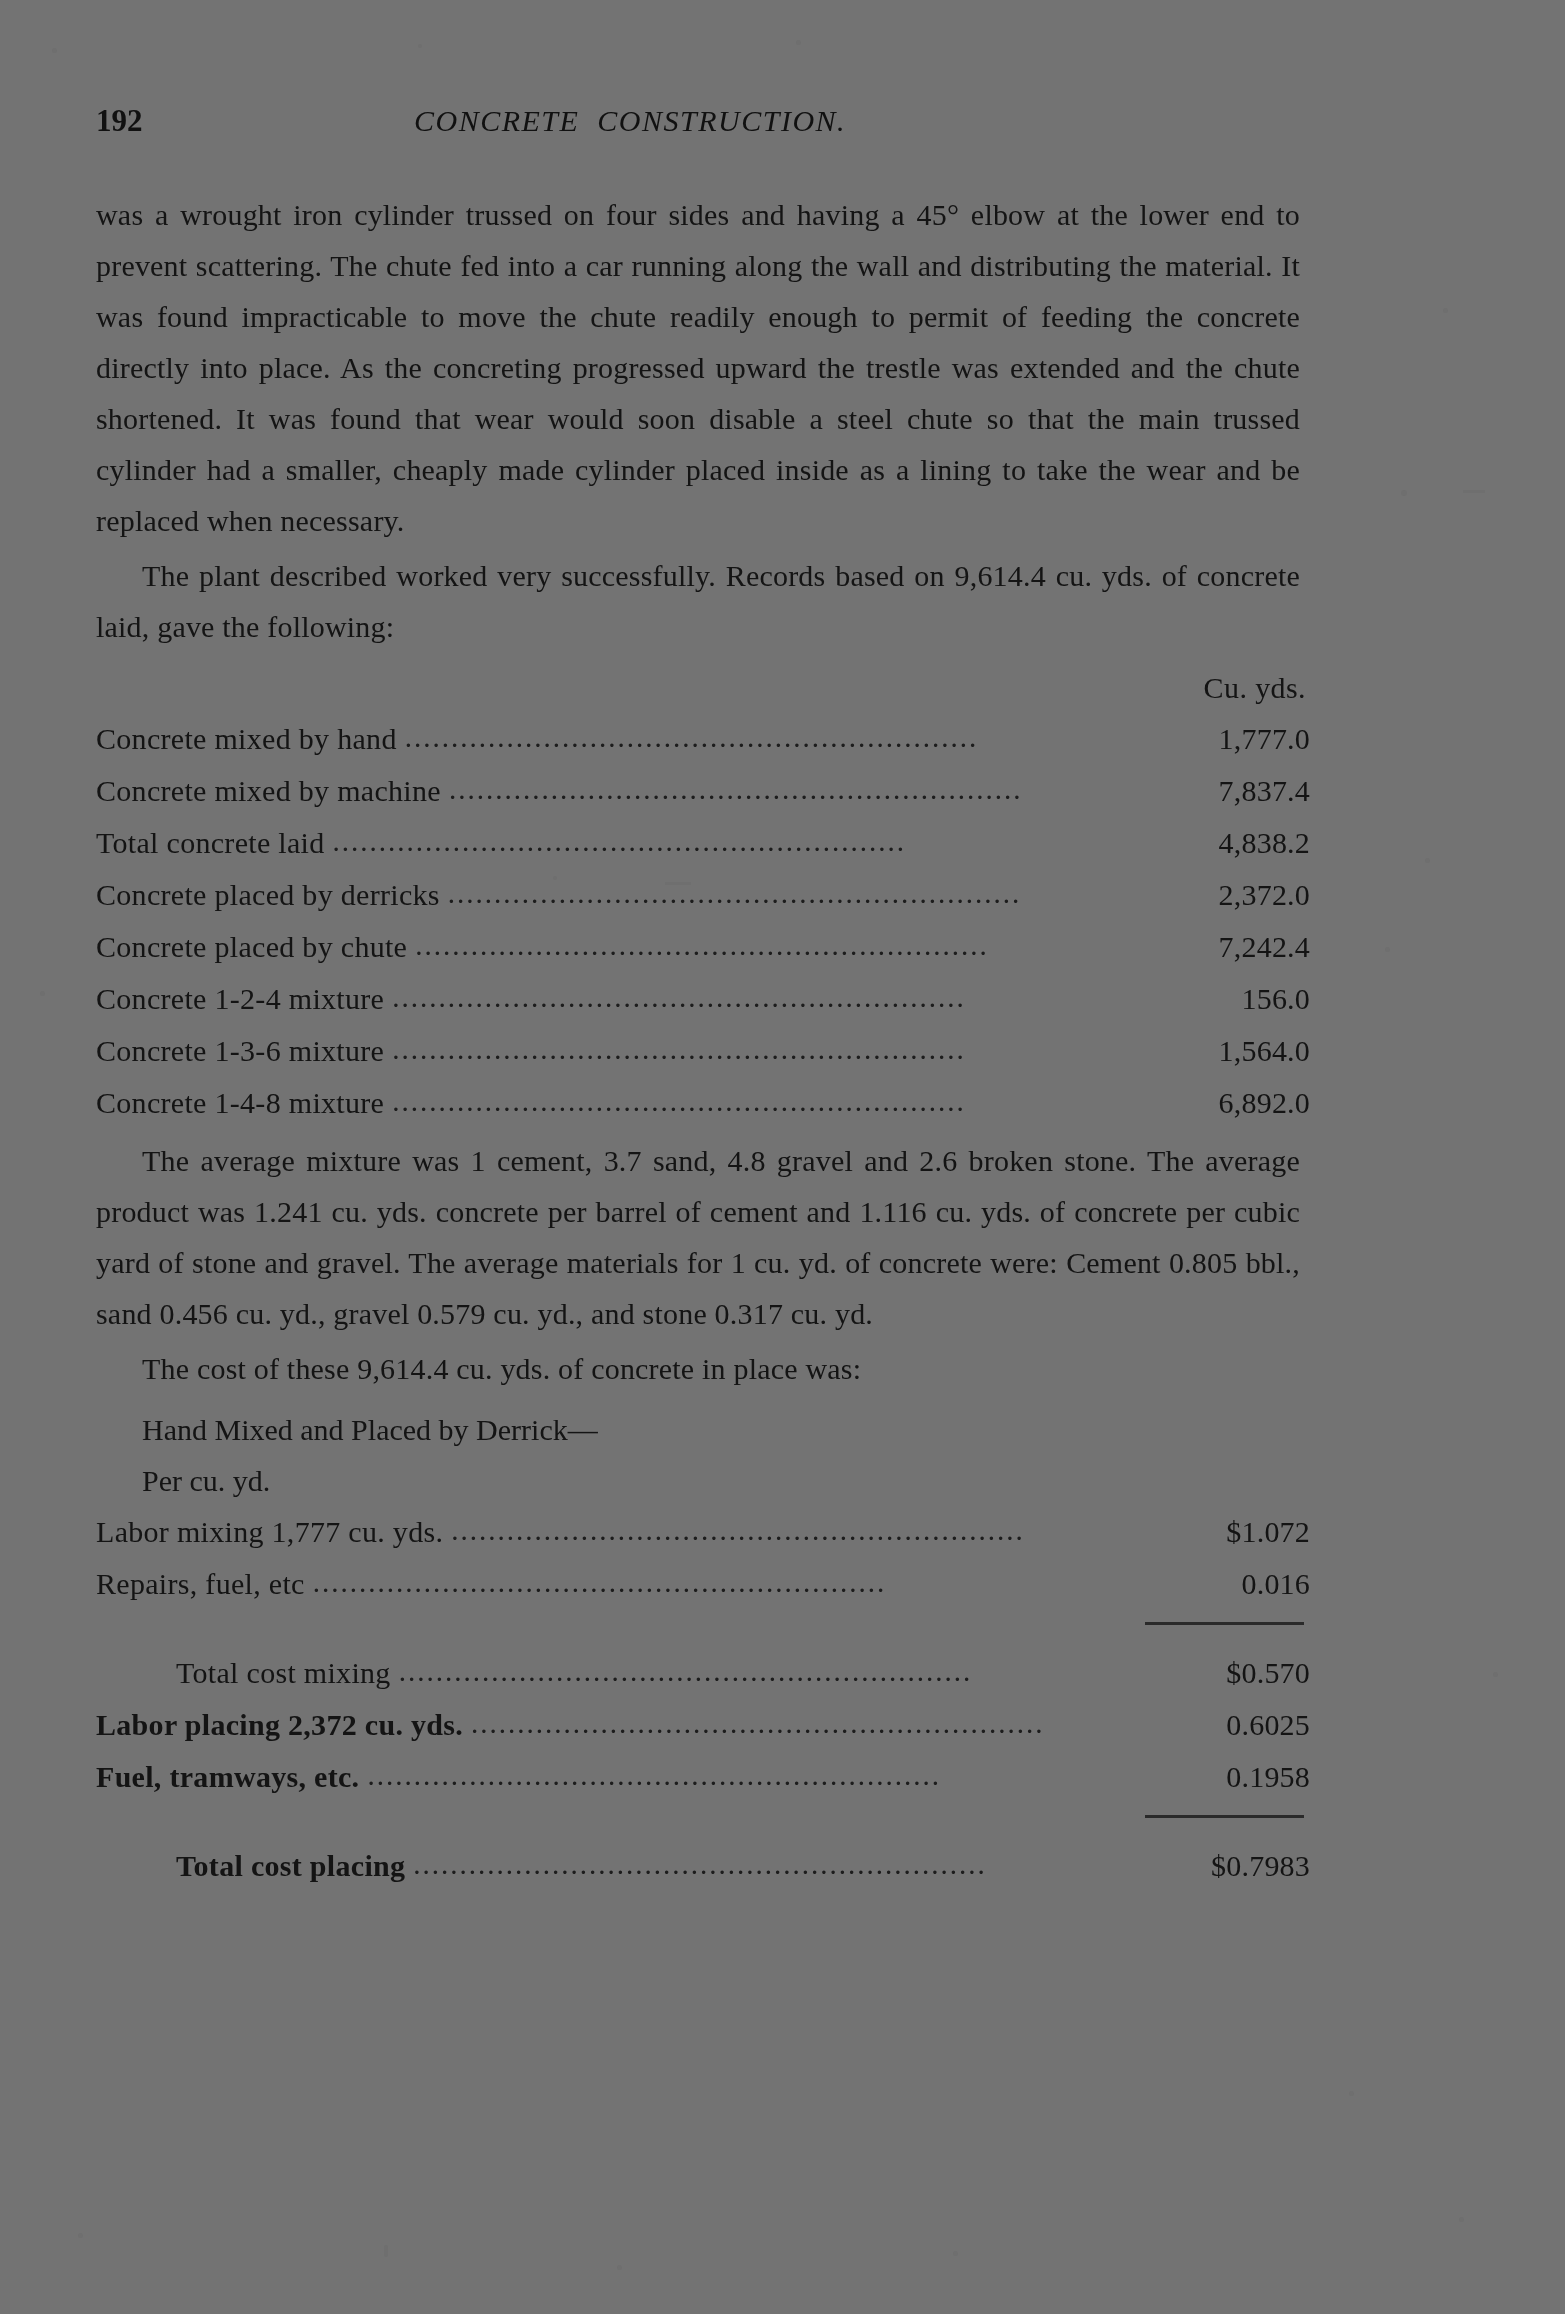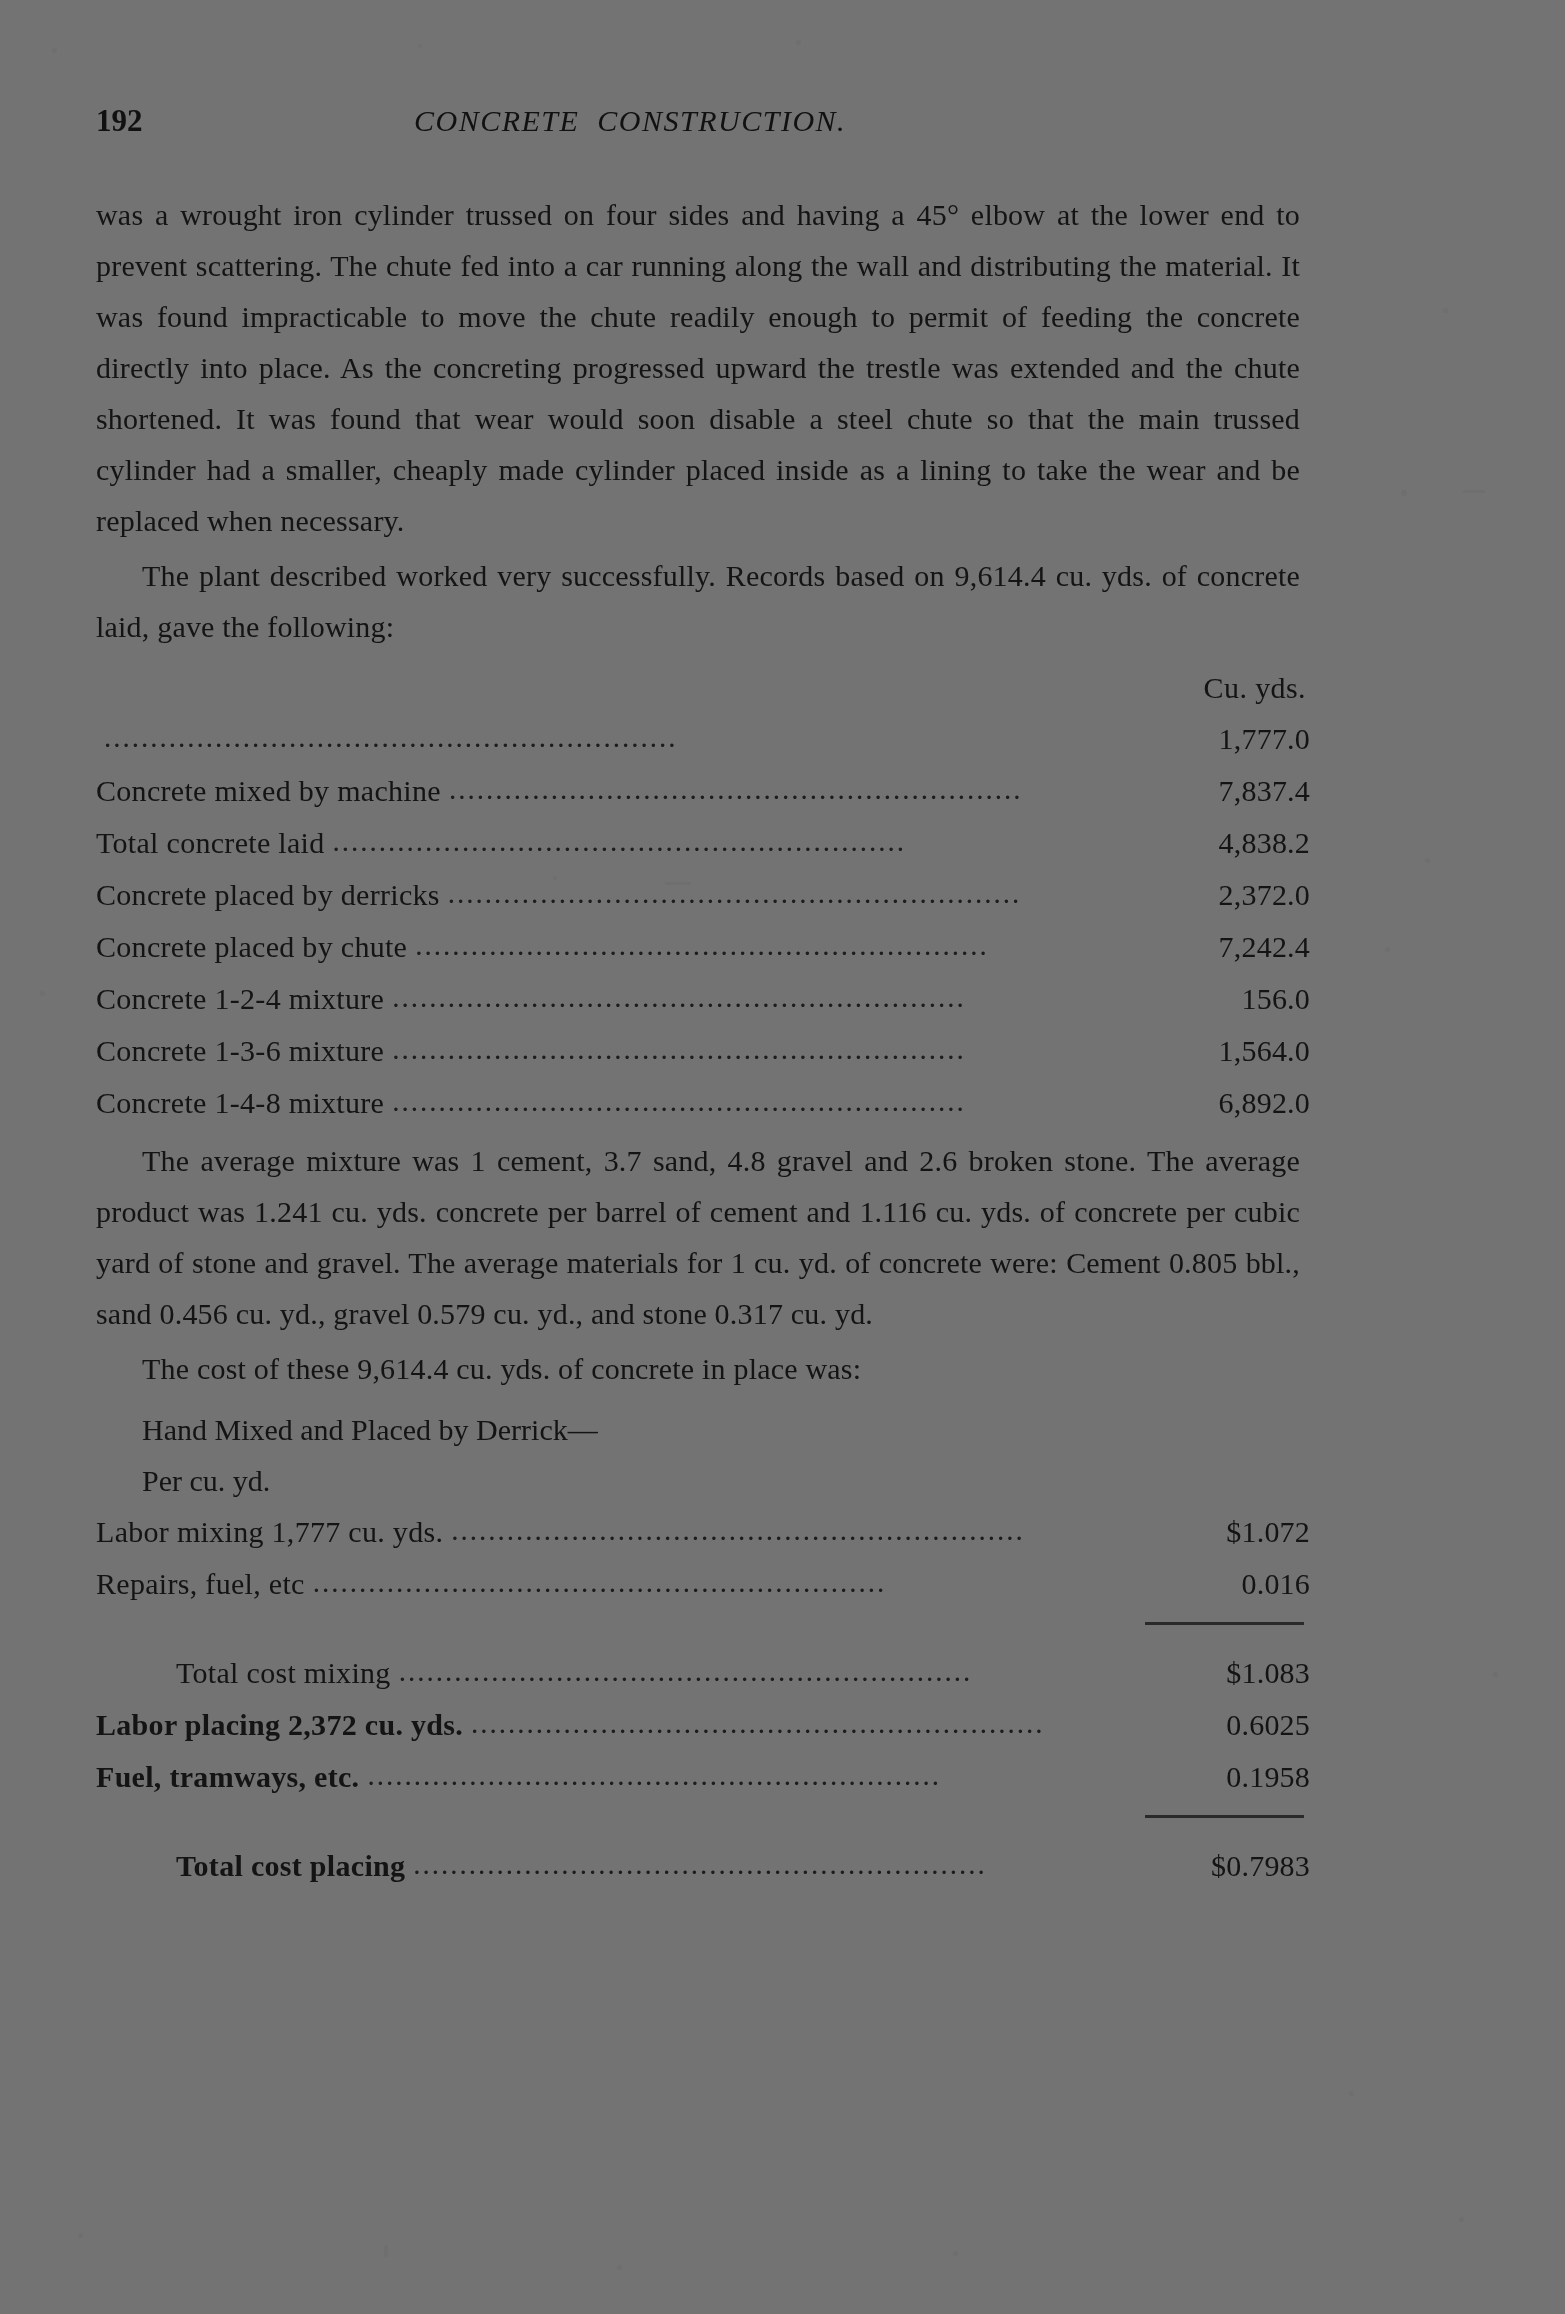--- a/index.html
+++ b/index.html
@@ -146,20 +146,21 @@
     </div>
 
     <p class="para">was a wrought iron cylinder trussed on four sides and having a 45° elbow at the lower end to prevent scattering. The chute fed into a car running along the wall and distributing the material. It was found impracticable to move the chute readily enough to permit of feeding the concrete directly into place. As the concreting progressed upward the trestle was extended and the chute shortened. It was found that wear would soon disable a steel chute so that the main trussed cylinder had a smaller, cheaply made cylinder placed inside as a lining to take the wear and be replaced when necessary.</p>
 
     <p class="para indent">The plant described worked very successfully. Records based on 9,614.4 cu. yds. of concrete laid, gave the following:</p>
 
     <div class="tbl">
       <div class="tbl-head">Cu. yds.</div>
 
       <div class="row">
+        <span class="lbl">Concrete mixed by hand</span>
         <span class="dots">..............................................................</span>
         <span class="val">1,777.0</span>
       </div>
       <div class="row">
         <span class="lbl">Concrete mixed by machine</span>
         <span class="dots">..............................................................</span>
         <span class="val">7,837.4</span>
       </div>
       <div class="row">
         <span class="lbl">Total concrete laid</span>
@@ -212,21 +213,21 @@
         <span class="lbl">Repairs, fuel, etc</span>
         <span class="dots">..............................................................</span>
         <span class="val">0.016</span>
       </div>
 
       <div class="rule"></div>
 
       <div class="row sub-indent">
         <span class="lbl">Total cost mixing</span>
         <span class="dots">..............................................................</span>
-        <span class="val">$1.083</span>
+        <span class="val">$0.570</span>
       </div>
 
       <div class="row">
         <span class="lbl bold">Labor placing 2,372 cu. yds.</span>
         <span class="dots">..............................................................</span>
         <span class="val">0.6025</span>
       </div>
       <div class="row">
         <span class="lbl bold">Fuel, tramways, etc.</span>
         <span class="dots">..............................................................</span>

